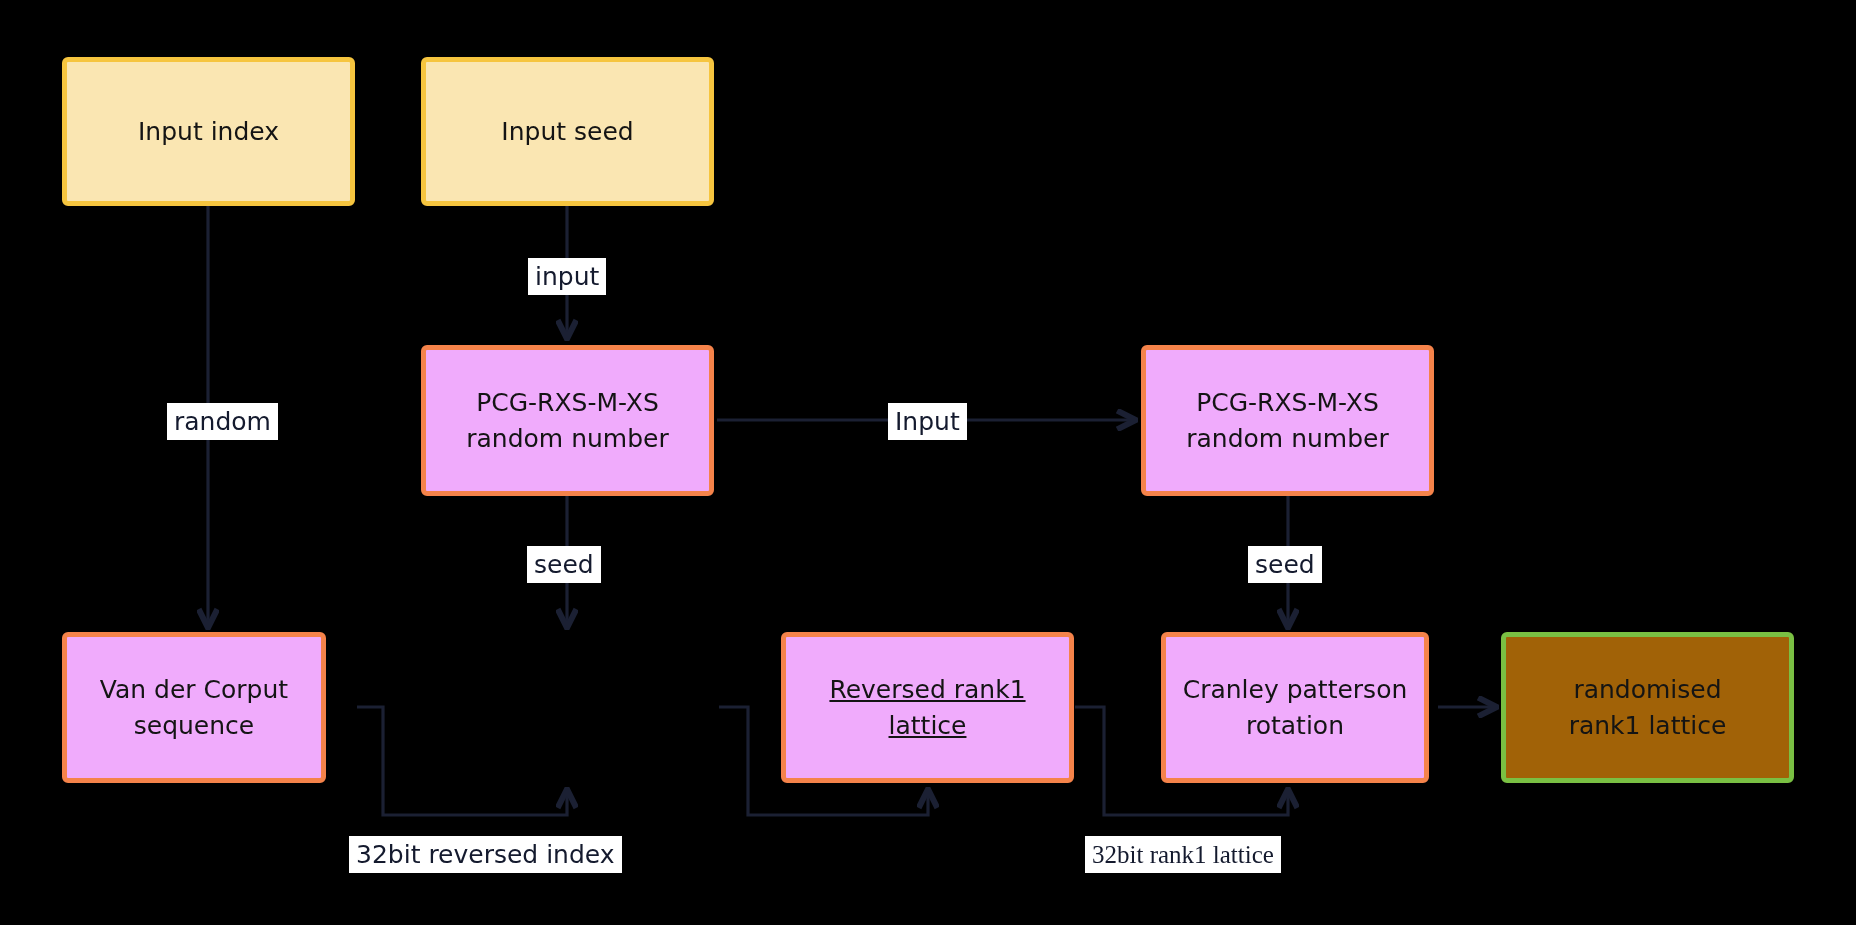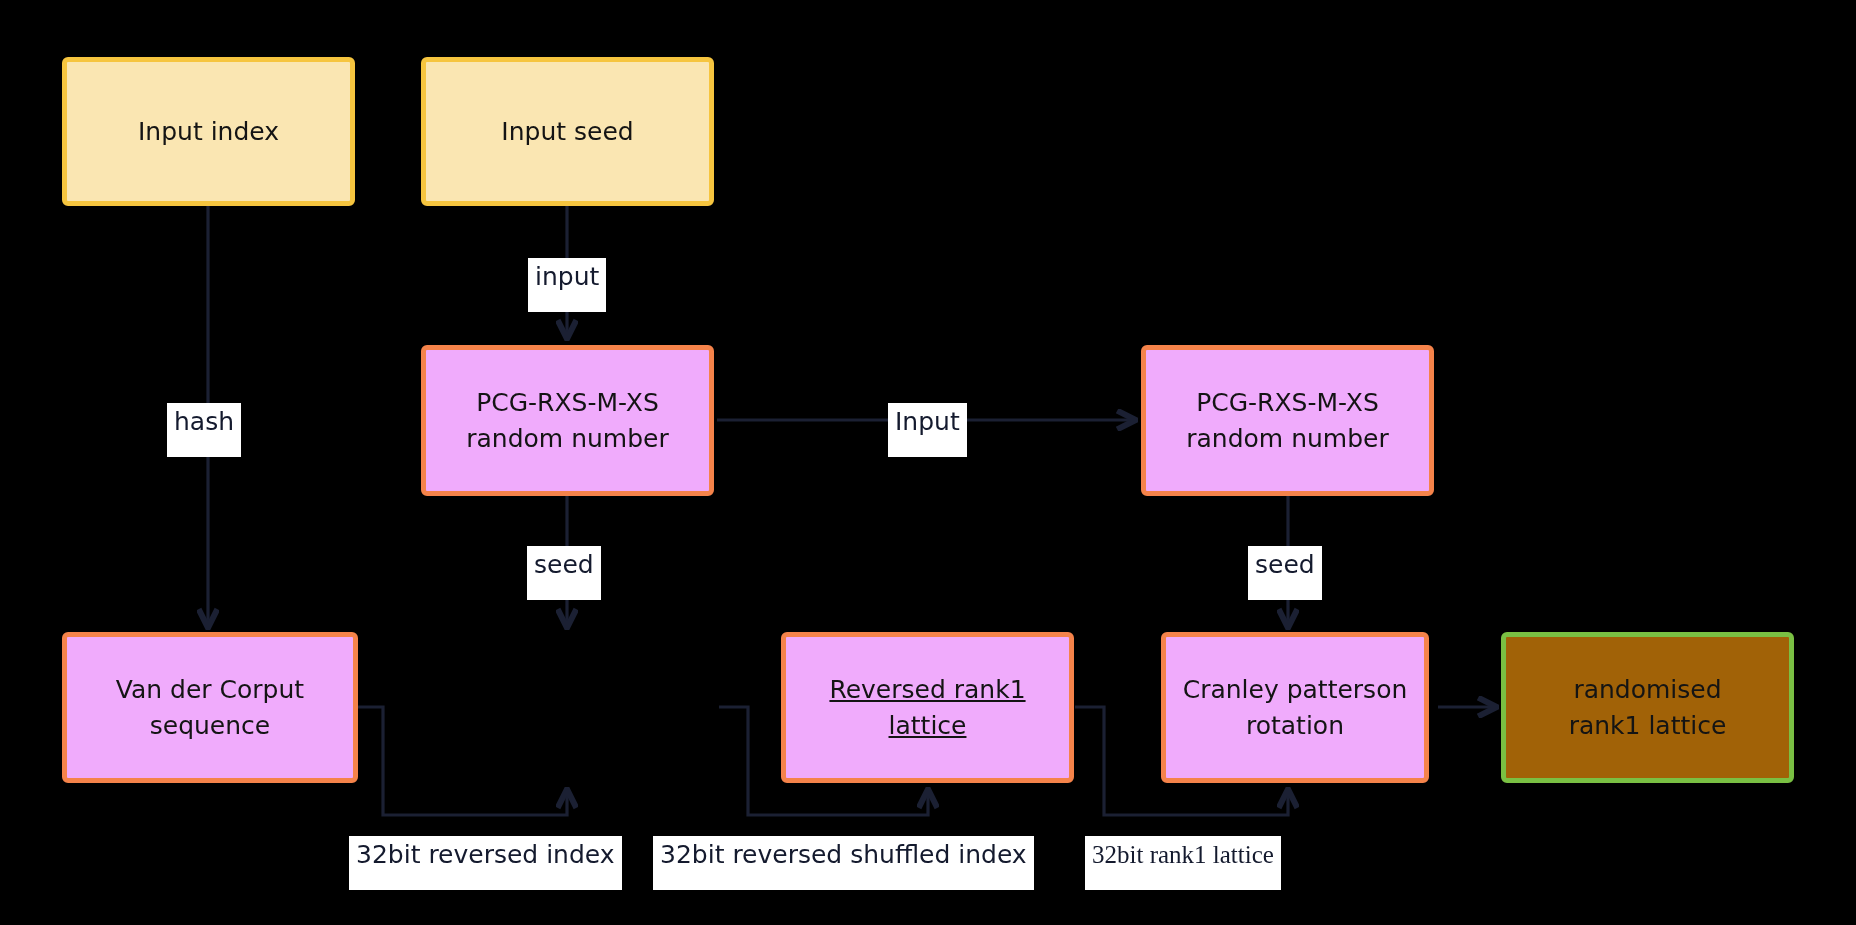--- a/index.html
+++ b/index.html
@@ -45,21 +45,21 @@
     background: #a16207;
     border-color: #7ac043;
   }
   .edge-label {
     position: absolute;
     background: #ffffff;
     color: #141a2e;
     font-size: 25px;
     font-family: "DejaVu Sans", sans-serif;
     line-height: 1.25;
-    padding: 3px 7px 20px 7px;
+    padding: 3px 7px 3px 7px;
     white-space: nowrap;
     box-sizing: border-box;
   }
   svg.links {
     position: absolute;
     left: 0;
     top: 0;
     width: 1856px;
     height: 925px;
     pointer-events: none;
@@ -112,21 +112,21 @@
   <div class="node process" style="left:421px; top:345px; width:293px; height:151px;">
     <span>PCG-RXS-M-XS
 random number</span>
   </div>
 
   <div class="node process" style="left:1141px; top:345px; width:293px; height:151px;">
     <span>PCG-RXS-M-XS
 random number</span>
   </div>
 
-  <div class="node process" style="left:62px; top:632px; width:296px; height:151px;">
+  <div class="node process" style="left:62px; top:632px; width:264px; height:151px;">
     <span>Van der Corput
 sequence</span>
   </div>
 
 
   <div class="node process" style="left:781px; top:632px; width:293px; height:151px;text-decoration:underline;">
     <span>Reversed rank1
 lattice</span>
   </div>
 
@@ -135,27 +135,26 @@
 rotation</span>
   </div>
 
   <div class="node output" style="left:1501px; top:632px; width:293px; height:151px;">
     <span>randomised
 rank1 lattice</span>
   </div>
 
   <div class="edge-label" style="left:528px; top:258px;">input</div>
 
-  <div class="edge-label" style="left:167px; top:403px;">hash</div>
+  <div class="edge-label" style="left:167px; top:403px;">random</div>
 
   <div class="edge-label" style="left:888px; top:403px;">Input</div>
 
   <div class="edge-label" style="left:527px; top:546px;">seed</div>
 
   <div class="edge-label" style="left:1248px; top:546px;">seed</div>
 
   <div class="edge-label" style="left:349px; top:836px;">32bit reversed index</div>
 
-  <div class="edge-label" style="left:653px; top:836px;">32bit reversed shuffled index</div>
 
   <div class="edge-label" style="left:1085px; top:836px;font-family:Liberation Serif, serif;">32bit rank1 lattice</div>
 
 </div>
 
 </body></html>

